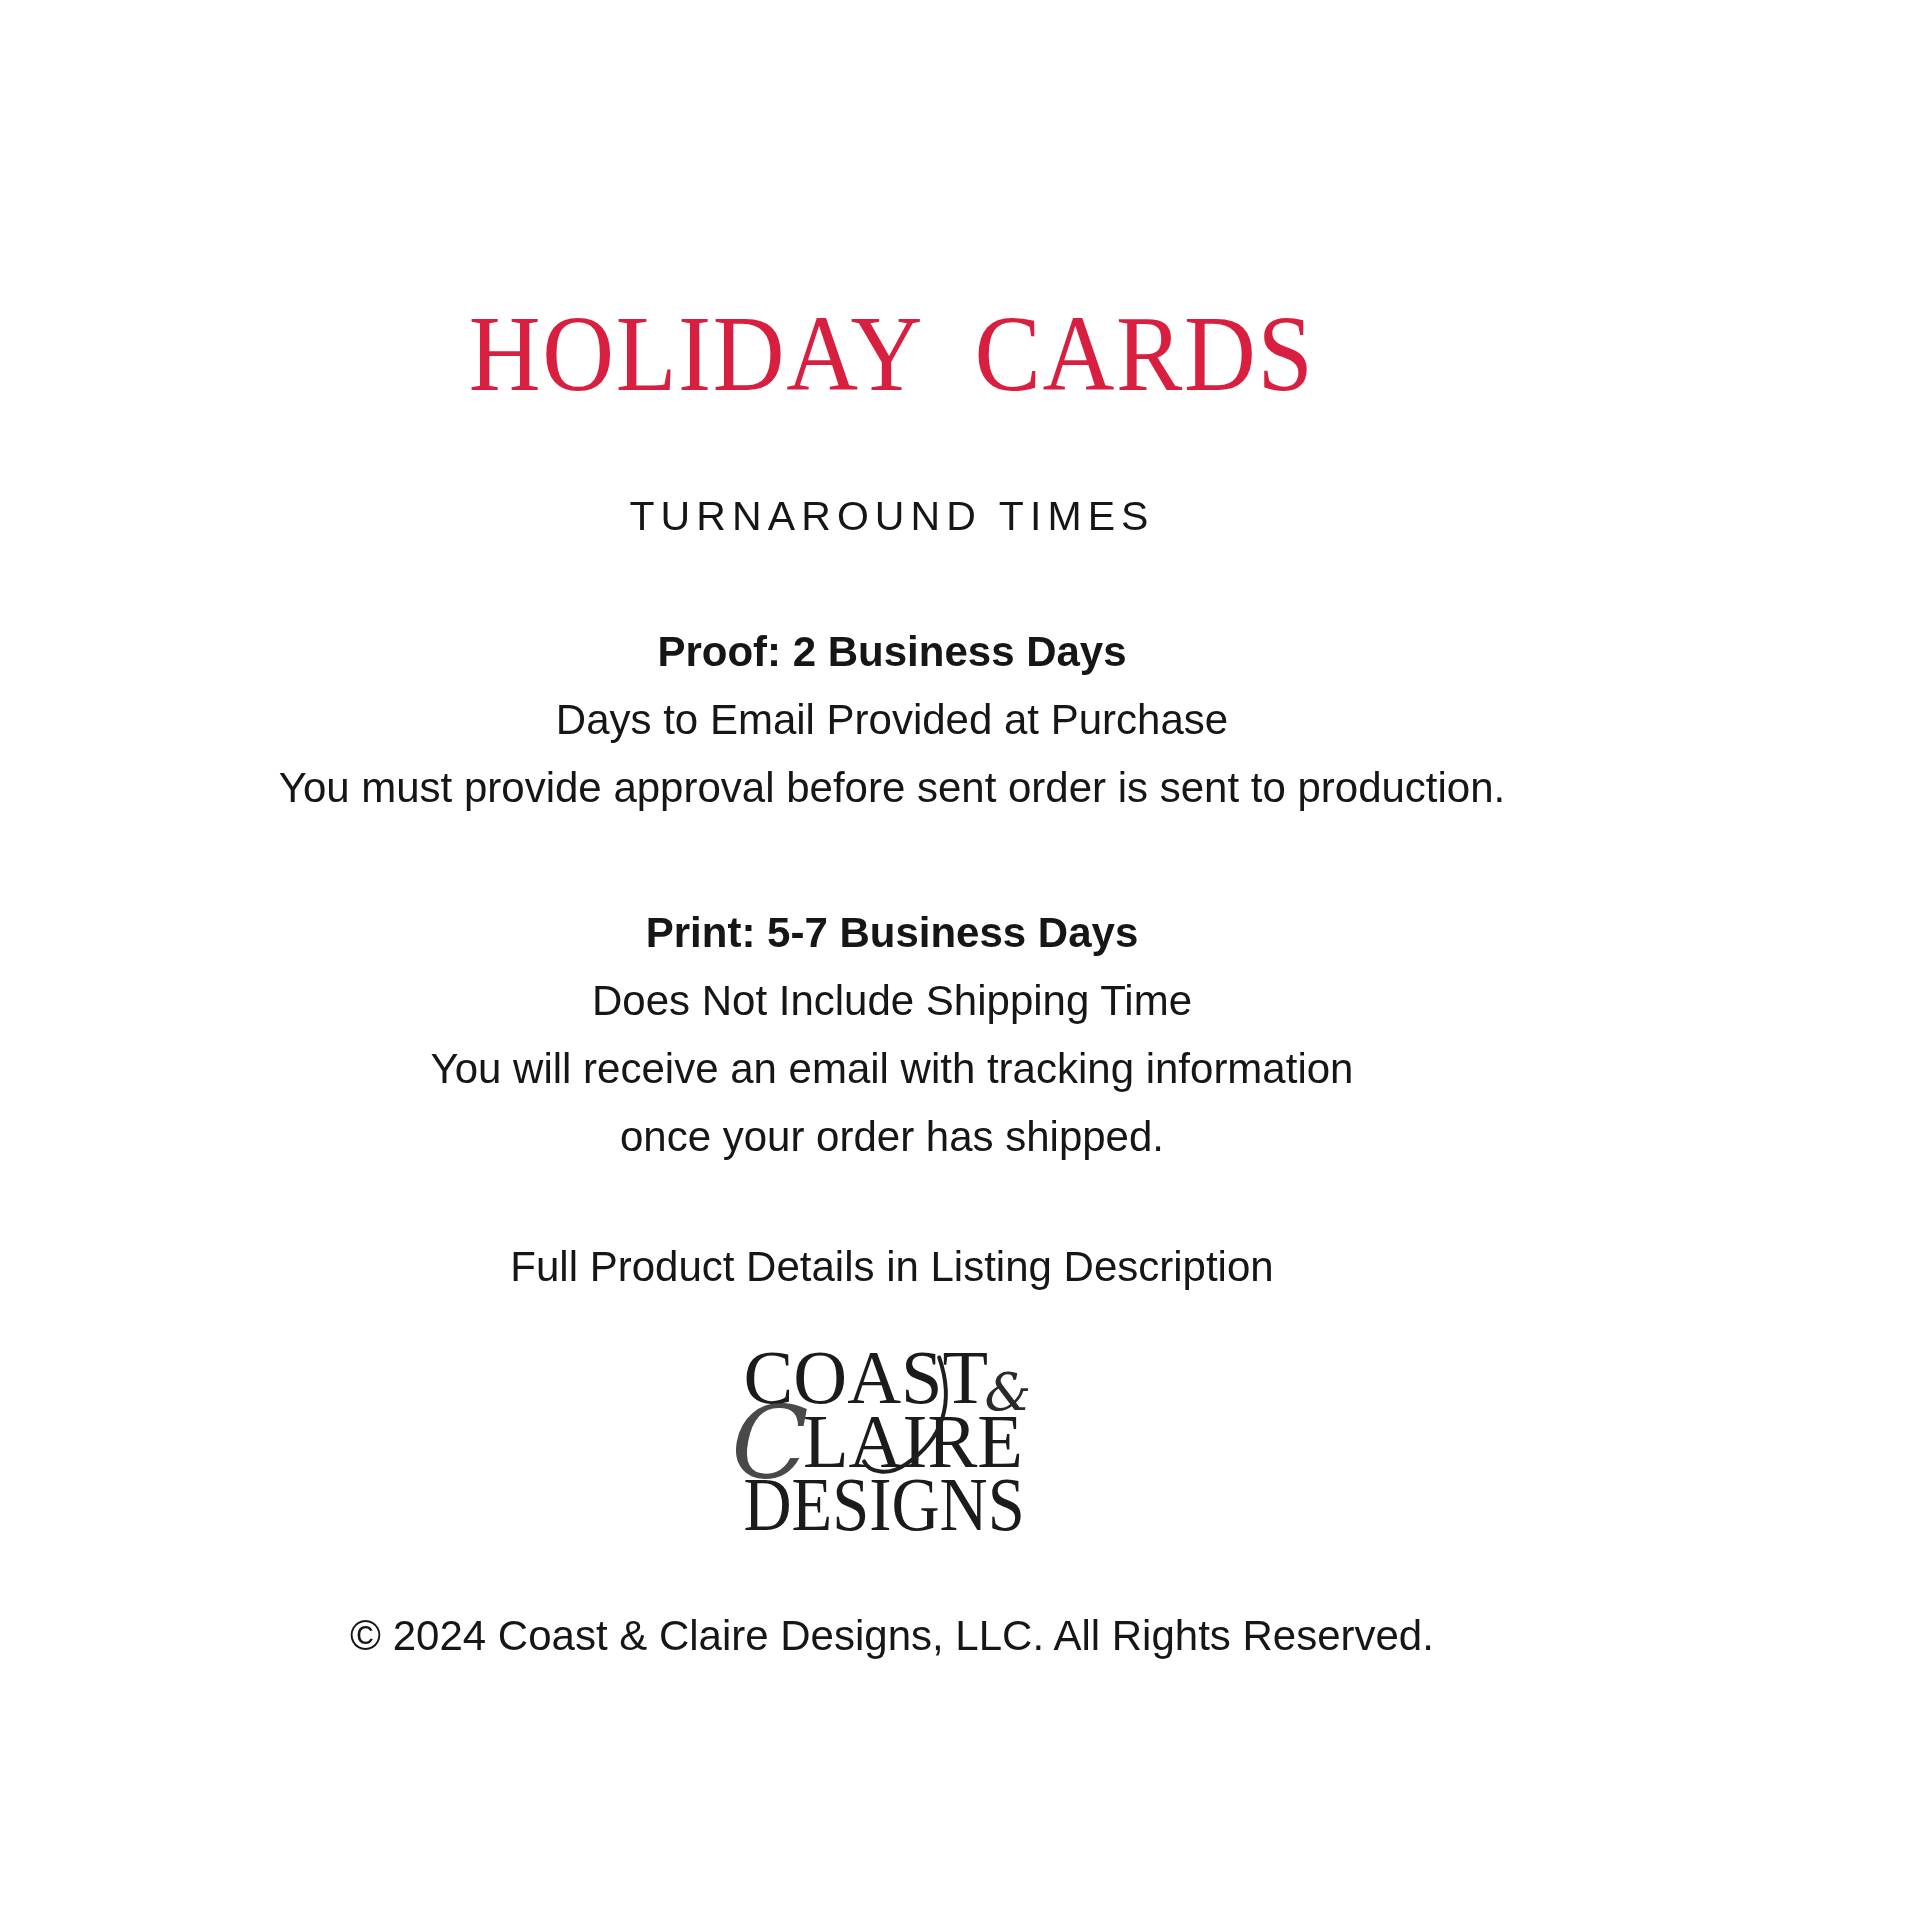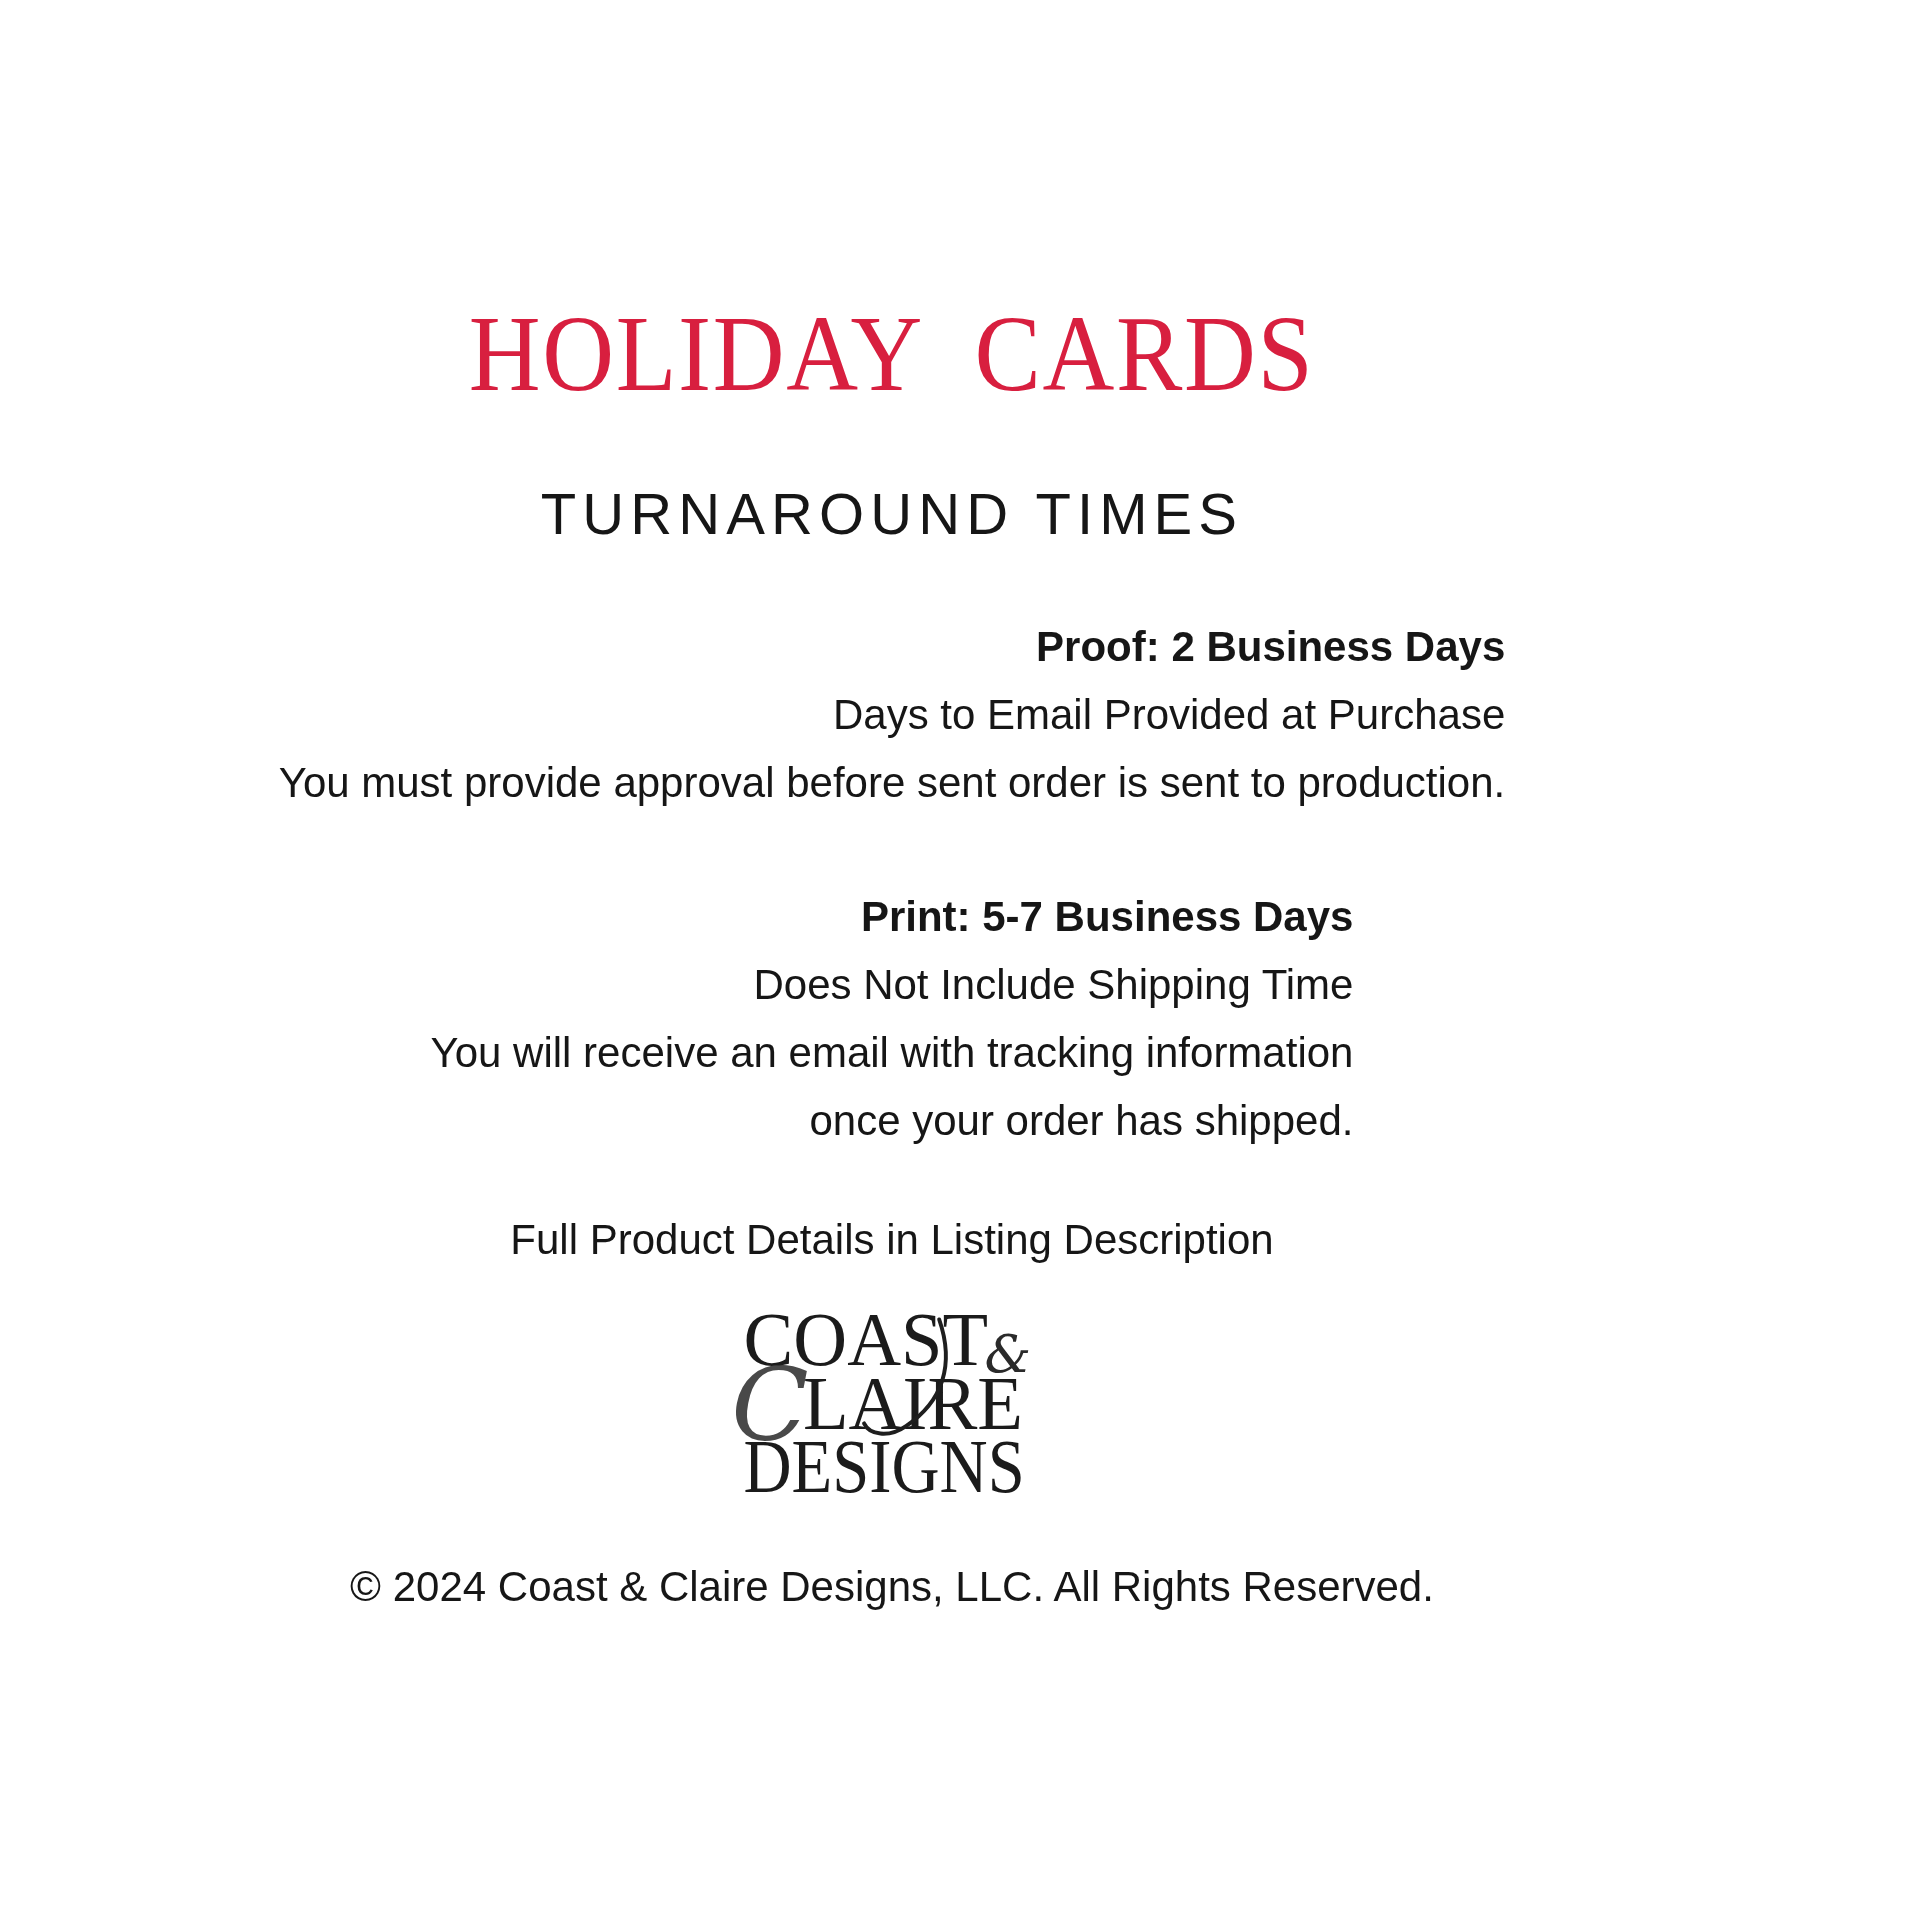--- a/index.html
+++ b/index.html
@@ -11,39 +11,40 @@
     overflow: hidden;
   }
   .poster {
     box-sizing: border-box;
     width: 1784px;
     height: 1922px;
     padding-top: 301px;
     display: flex;
     flex-direction: column;
     align-items: center;
-    text-align: right;
+    text-align: center;
     font-family: "Liberation Sans", sans-serif;
     color: #161616;
+    gap: 11px;
   }
   .title {
     margin: 0;
     font-family: "Liberation Serif", serif;
     font-weight: 400;
     font-size: 107px;
     line-height: 1;
     letter-spacing: 1.7px;
     word-spacing: 0.28em;
     transform: scaleX(0.93);
     white-space: nowrap;
   }
   .subtitle {
     margin: 77px 0 0 0;
     font-weight: 400;
-    font-size: 58px;
+    font-size: 41px;
     line-height: 1;
     letter-spacing: 6.1px;
     white-space: nowrap;
   }
   .section { margin-top: 70px; }
   .section.print { margin-top: 66px; }
   .section p, .note, .copyright {
     margin: 0;
     font-size: 42px;
     line-height: 68px;

